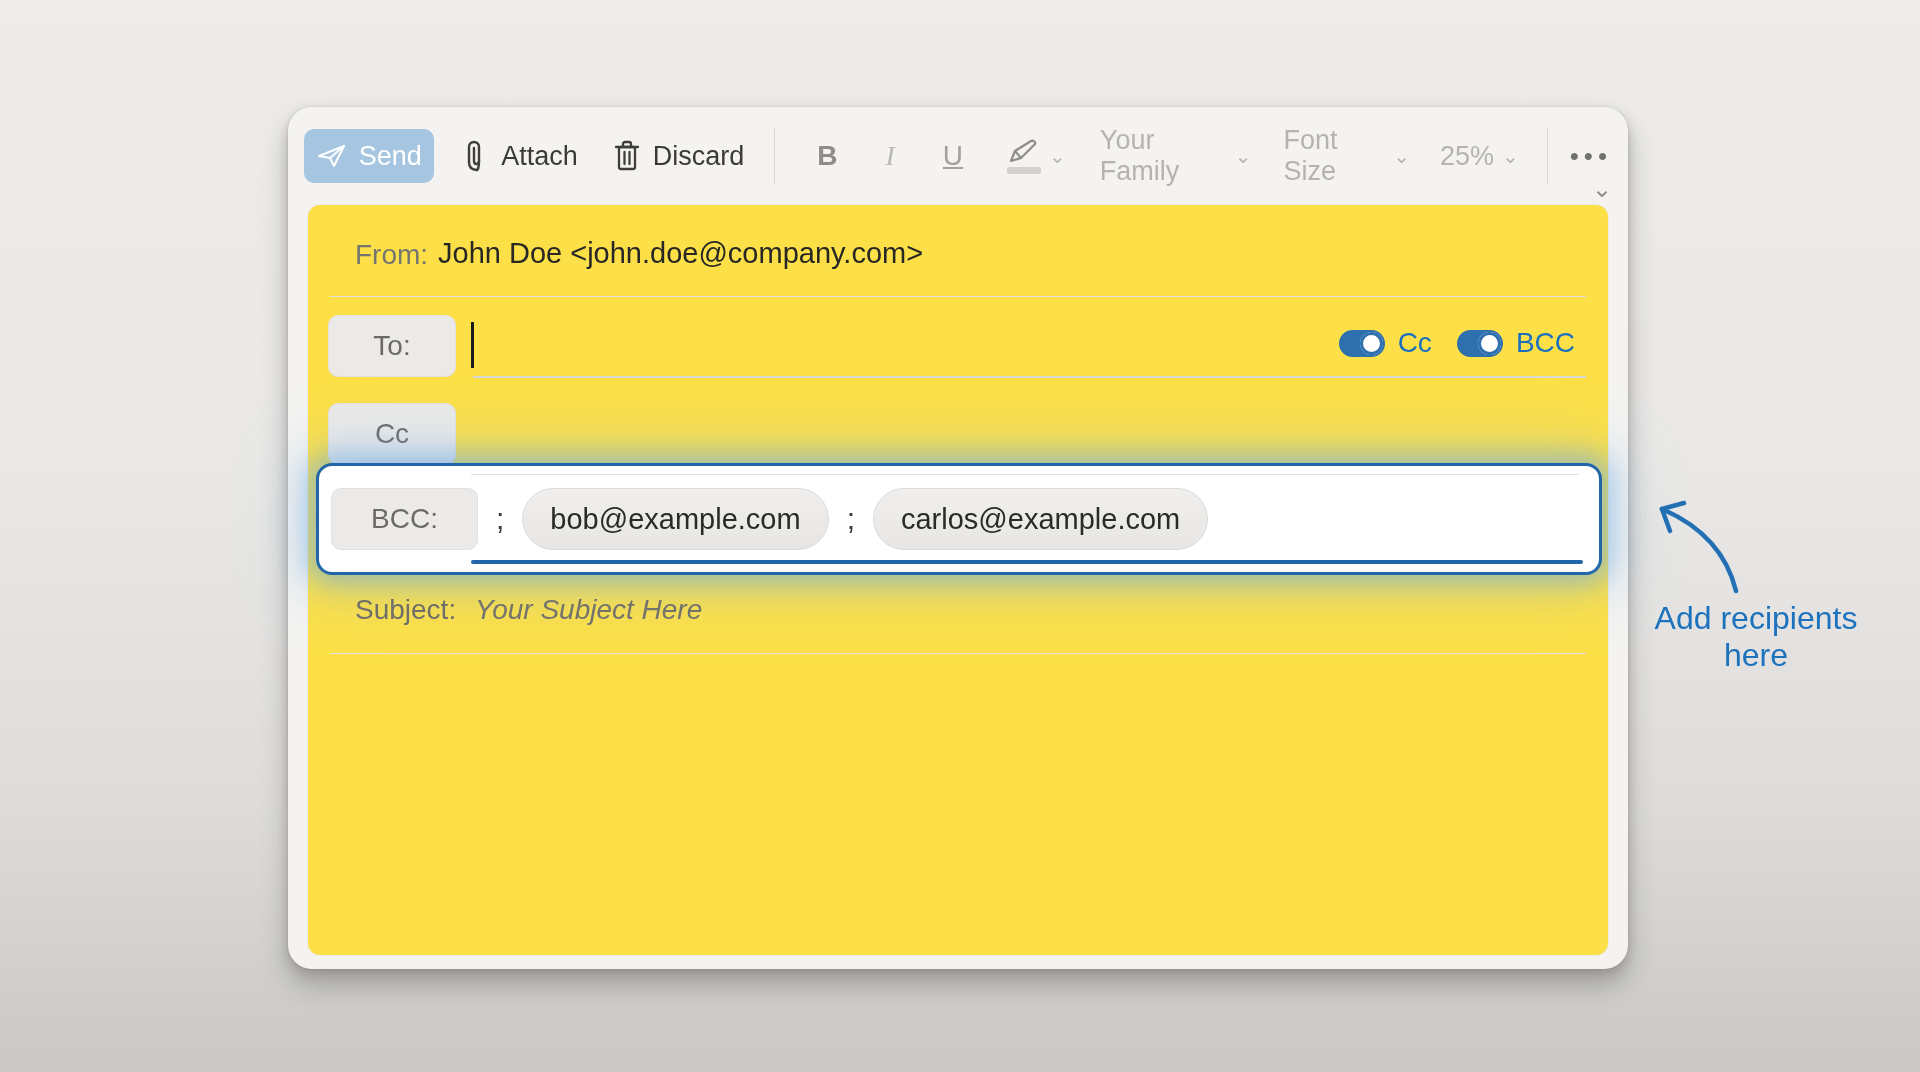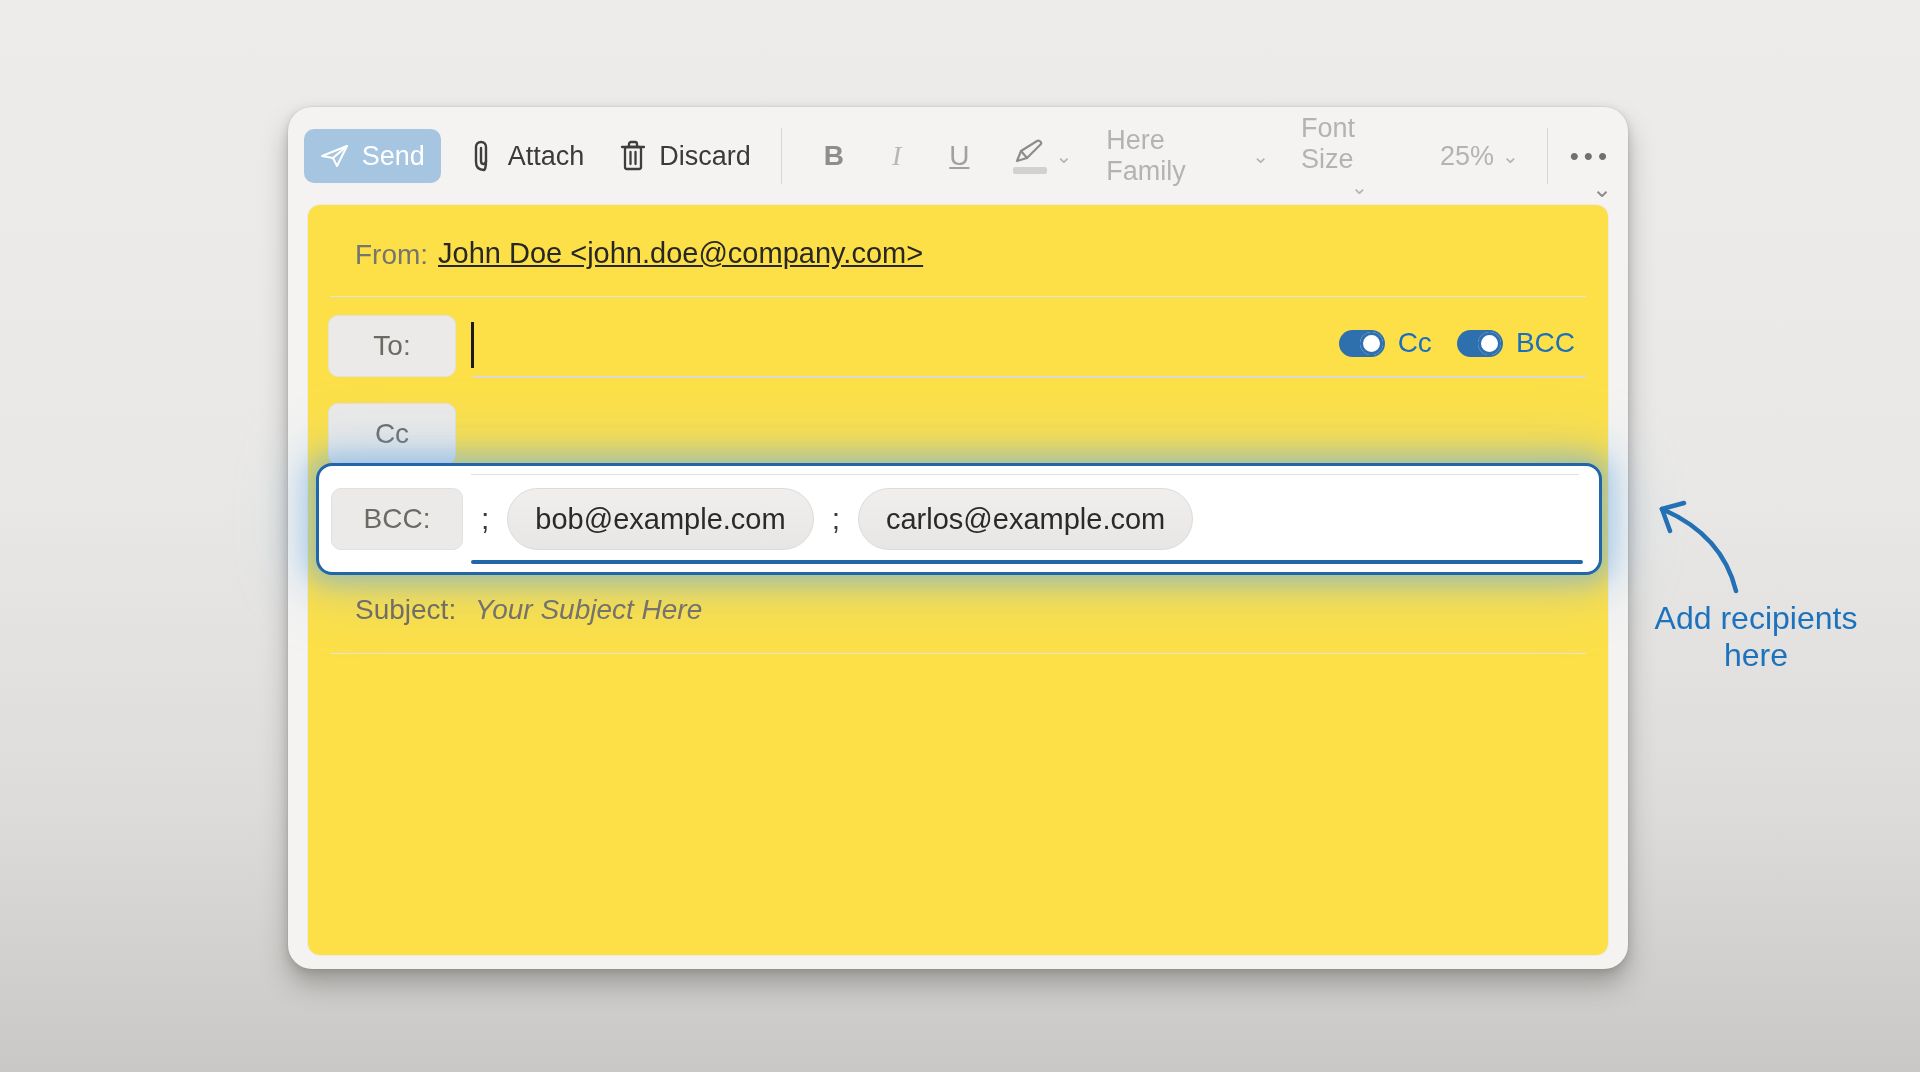--- a/index.html
+++ b/index.html
@@ -32,21 +32,21 @@
   .overflow-dots { color:#71706e; font-size:26px; letter-spacing:5px; }
   .corner-chev { position:absolute; right:16px; bottom:2px; color:#908e8c; font-size:24px; }
   .pen-wrap { display:flex; flex-direction:column; align-items:center; }
   .pen-bar { width:34px; height:7px; background:#d3d1cf; border-radius:2px; margin-top:2px; }
   
   .card {
     position:absolute; left:20px; top:98px; width:1300px; height:750px;
     background:#fde047; border-radius:12px; box-shadow:0 0 0 1px rgba(0,0,0,.03);text-align:right;
   }
   .row-label { position:absolute; font-size:28px; color:#76756f; }
-  .from-value { position:absolute; left:130px; top:32px; font-size:29px; color:#272725;text-decoration:underline; }
+  .from-value { position:absolute; left:130px; top:32px; font-size:29px; color:#272725; }
   .divider { position:absolute; height:1px; background:#e4e2e0; }
   .pill {
     position:absolute; width:128px; height:62px; background:#eceae8; border:1px solid #e3e1df;
     border-radius:10px; display:flex; align-items:center; justify-content:center;
     font-size:28px; color:#6b6a64;
   }
   .caret { position:absolute; left:163px; top:117px; width:3px; height:46px; background:#1a1a1a; }
   .toggles { position:absolute; right:33px; top:122px; display:flex; align-items:center; gap:13px; }
   .toggle { position:relative; width:46px; height:27px; border-radius:14px; background:#2e6fae; }
   .toggle .knob {
@@ -56,21 +56,21 @@
   .toggle-label { font-size:28px; color:#1a6fbe; }
   
   .bcc-box {
     position:absolute; left:8px; top:258px; width:1286px; height:112px;
     background:#ffffff; border:3px solid #2166a9; border-radius:16px;
     box-shadow:0 0 24px 9px rgba(100,165,225,.50), 0 0 60px 22px rgba(140,190,235,.28);
     display:flex; align-items:center; padding-left:12px; gap:16px;
   }
   .bcc-box .inner-topline { position:absolute; left:152px; right:20px; top:8px; height:1px; background:#e2e0de; }
   .bcc-pill {
-    width:132px; height:62px; background:#eceae8; border:1px solid #e3e1df; border-radius:10px;
+    width:147px; height:62px; background:#eceae8; border:1px solid #e3e1df; border-radius:10px;
     display:flex; align-items:center; justify-content:center; font-size:28px; color:#6b6a64; flex:none;
   }
   .chip {
     height:62px; padding:0 27px; border-radius:31px;
     background:linear-gradient(180deg,#f0efed,#e7e6e4); border:1px solid #dddbd9;
     display:flex; align-items:center; font-size:29px; color:#2a2a28; flex:none;
   }
   .chip-sep { font-size:30px; color:#3a3a38; margin:0 2px; }
   .bcc-underline { position:absolute; left:152px; right:16px; bottom:8px; height:4px; background:#2166a9; border-radius:2px; }
   .subject-value { position:absolute; left:167px; top:389px; font-size:28px; font-style:italic; color:#74736d; }
@@ -133,25 +133,25 @@
         <svg width="34" height="26" viewBox="0 0 34 26" fill="none" stroke="#8f8d8b" stroke-width="2.2" stroke-linecap="round" stroke-linejoin="round">
           <path d="M4 22 L8 12 L24 2 C26 1 29 3 28 5 L14 19 Z"></path>
             <path d="M8 12 L14 19"></path>
         </svg>
         <span class="pen-bar"></span>
       </span>
       <span class="chev">⌄</span>
     </div>
 
     <div class="btn" style="margin-left:34px;">
-      <span class="dim">Here Family</span>
-      <span class="chev">⌄</span>
-    </div>
-
-    <div class="btn" style="margin-left:32px;flex-direction:column;">
+      <span class="dim">Your Family</span>
+      <span class="chev">⌄</span>
+    </div>
+
+    <div class="btn" style="margin-left:32px;">
       <span class="dim">Font Size</span>
       <span class="chev">⌄</span>
     </div>
 
     <div class="btn" style="margin-left:30px;">
       <span class="dim">25%</span>
       <span class="chev">⌄</span>
     </div>
 
     <div class="tb-sep" style="margin-left:28px;"></div>

